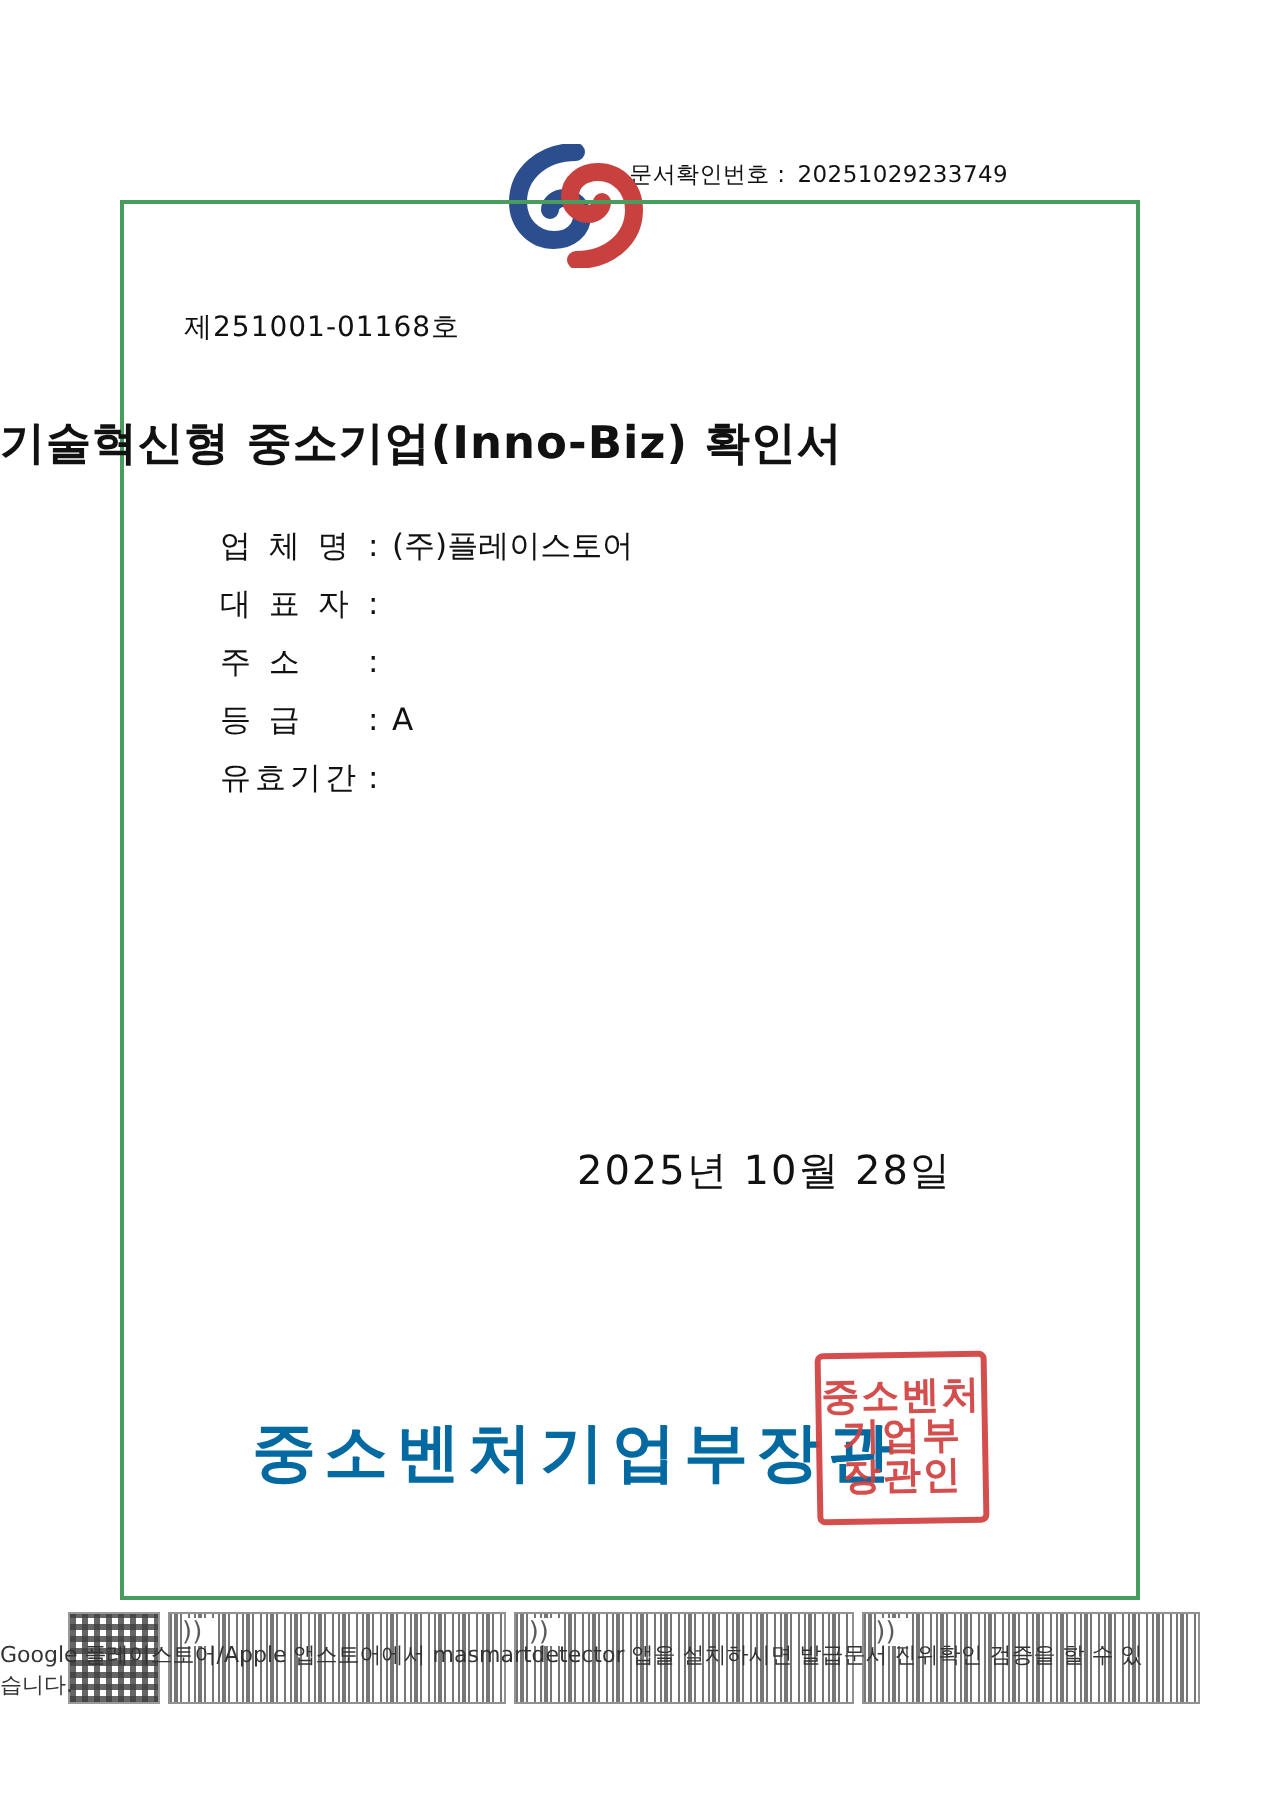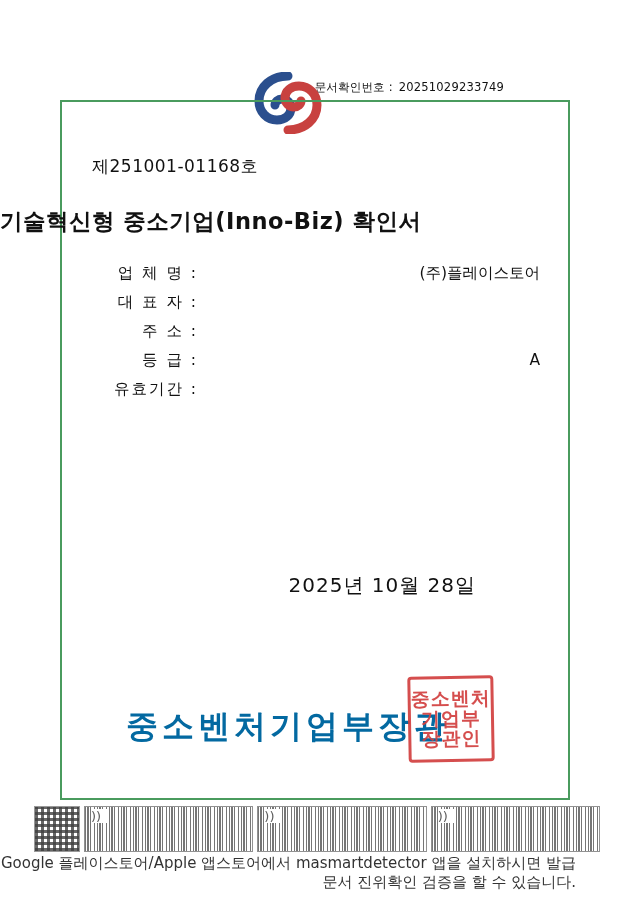--- a/index.html
+++ b/index.html
@@ -56,21 +56,21 @@
     transform: translateX(-50%);
     width: 74px;
     height: 62px;
   }
 
   
   .serial {
     position: absolute;
     left: 92px;
     top: 155px;
-    font-size: 17px;
+    font-size: 14px;
     letter-spacing: 0.5px;
     font-family: "DejaVu Sans", sans-serif;
     color: #111;
   }
 
   .title {
     position: absolute;
     left: 0;
     right: 0;
     top: 206px;
@@ -89,21 +89,20 @@
     top: 262px;
     width: 430px;
   }
   .field-row {
     display: flex;
     align-items: flex-start;
     margin-bottom: 7px;
     font-size: 15.5px;
     line-height: 22px;
     color: #111;
-    text-align: right;
   }
   .field-label {
     width: 74px;
     flex: 0 0 74px;
     letter-spacing: 2px;
     white-space: nowrap;
   }
   .field-colon {
     width: 12px;
     flex: 0 0 12px;
@@ -214,23 +213,23 @@
     height: 14px;
     color: #333;
     font-size: 13px;
     background: #fff;
   }
 
   .footer-note {
     position: absolute;
     left: 0;
     right: 0;
-    top: 854px;
-    text-align: right;
-    font-size: 15px;
+    top: 820px;
+    text-align: left;
+    font-size: 11px;
     color: #333;
     letter-spacing: 0px;
   }
 </style>
 </head>
 <body>
 
 <div class="page">
 
   <div class="doc-number">

